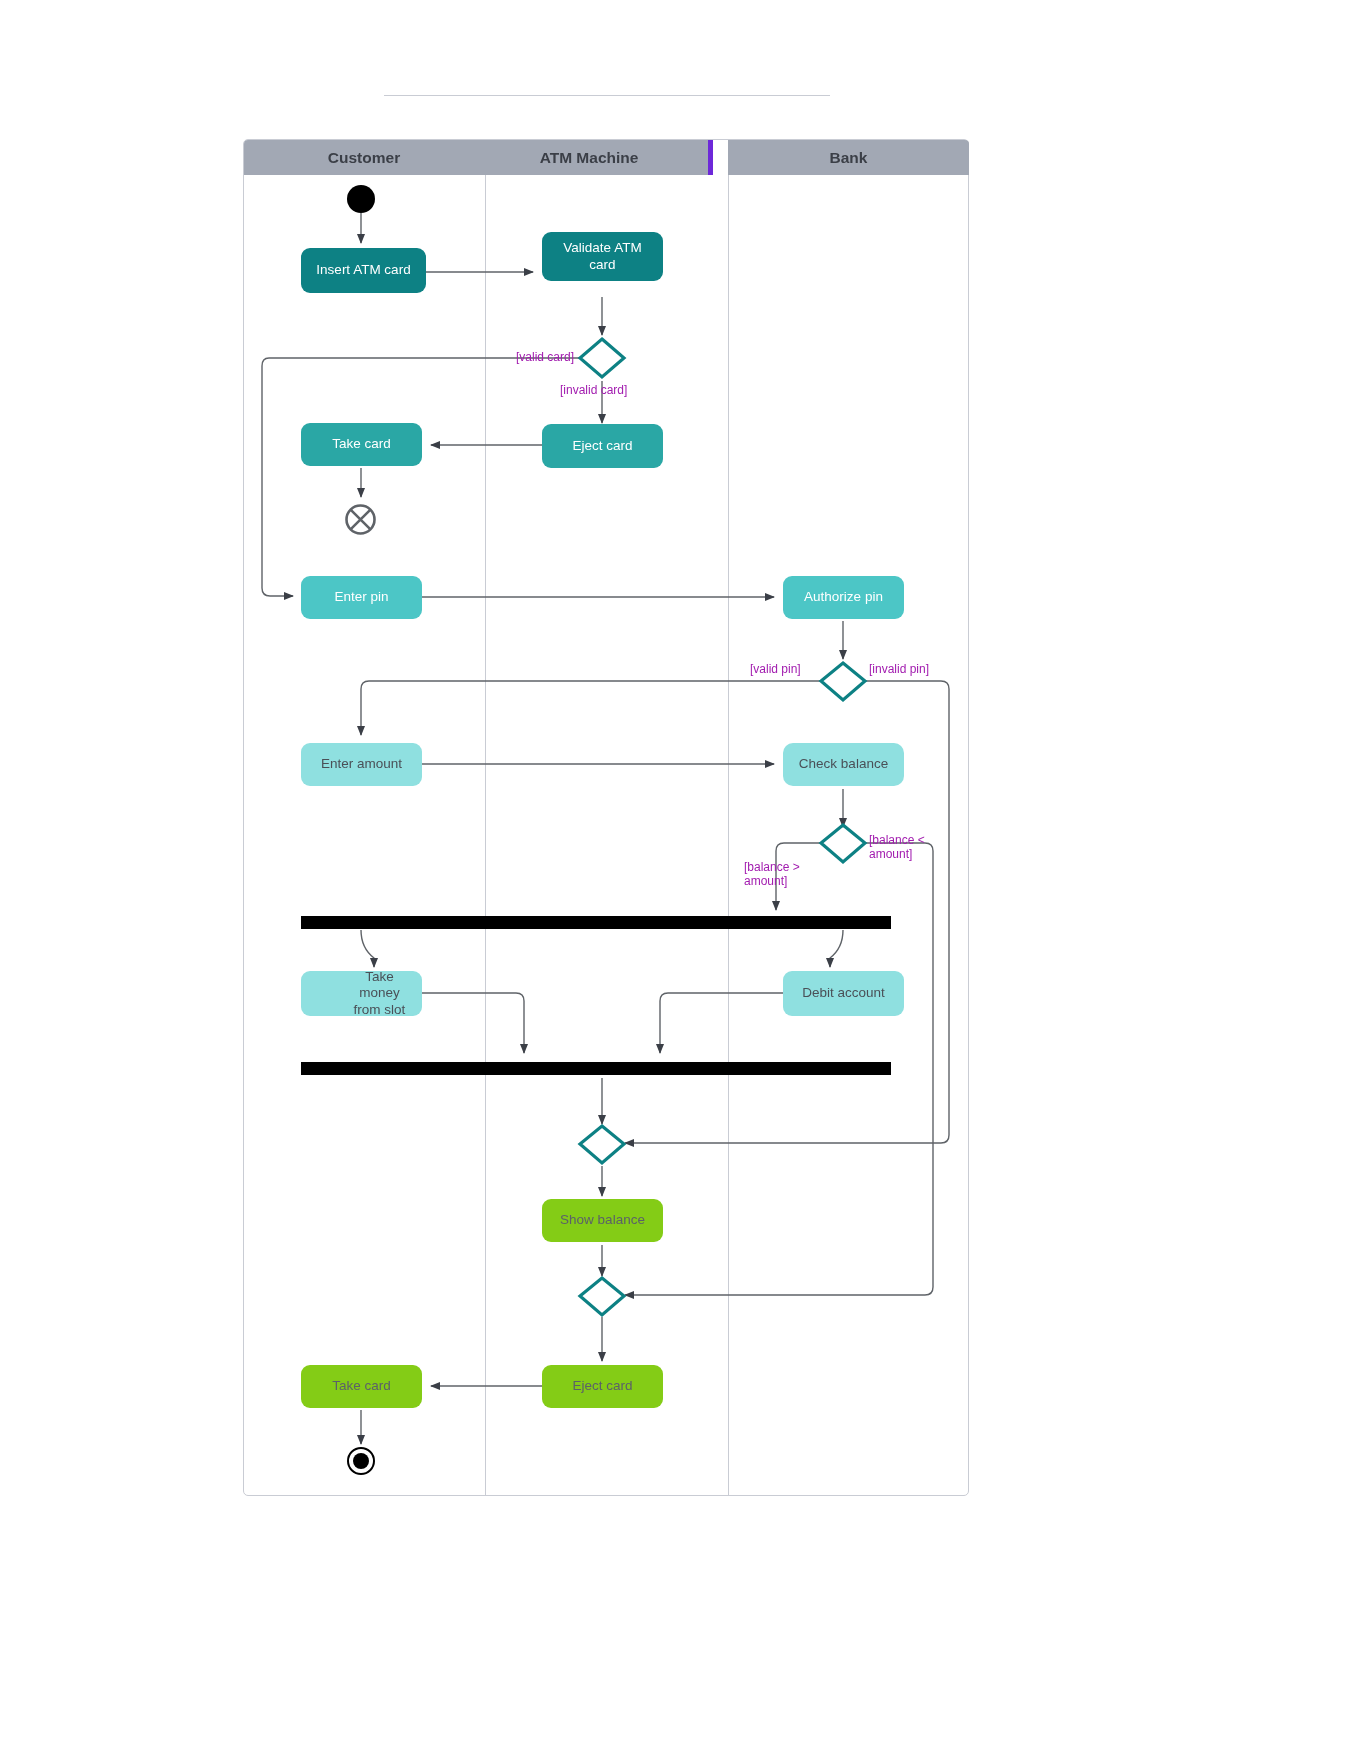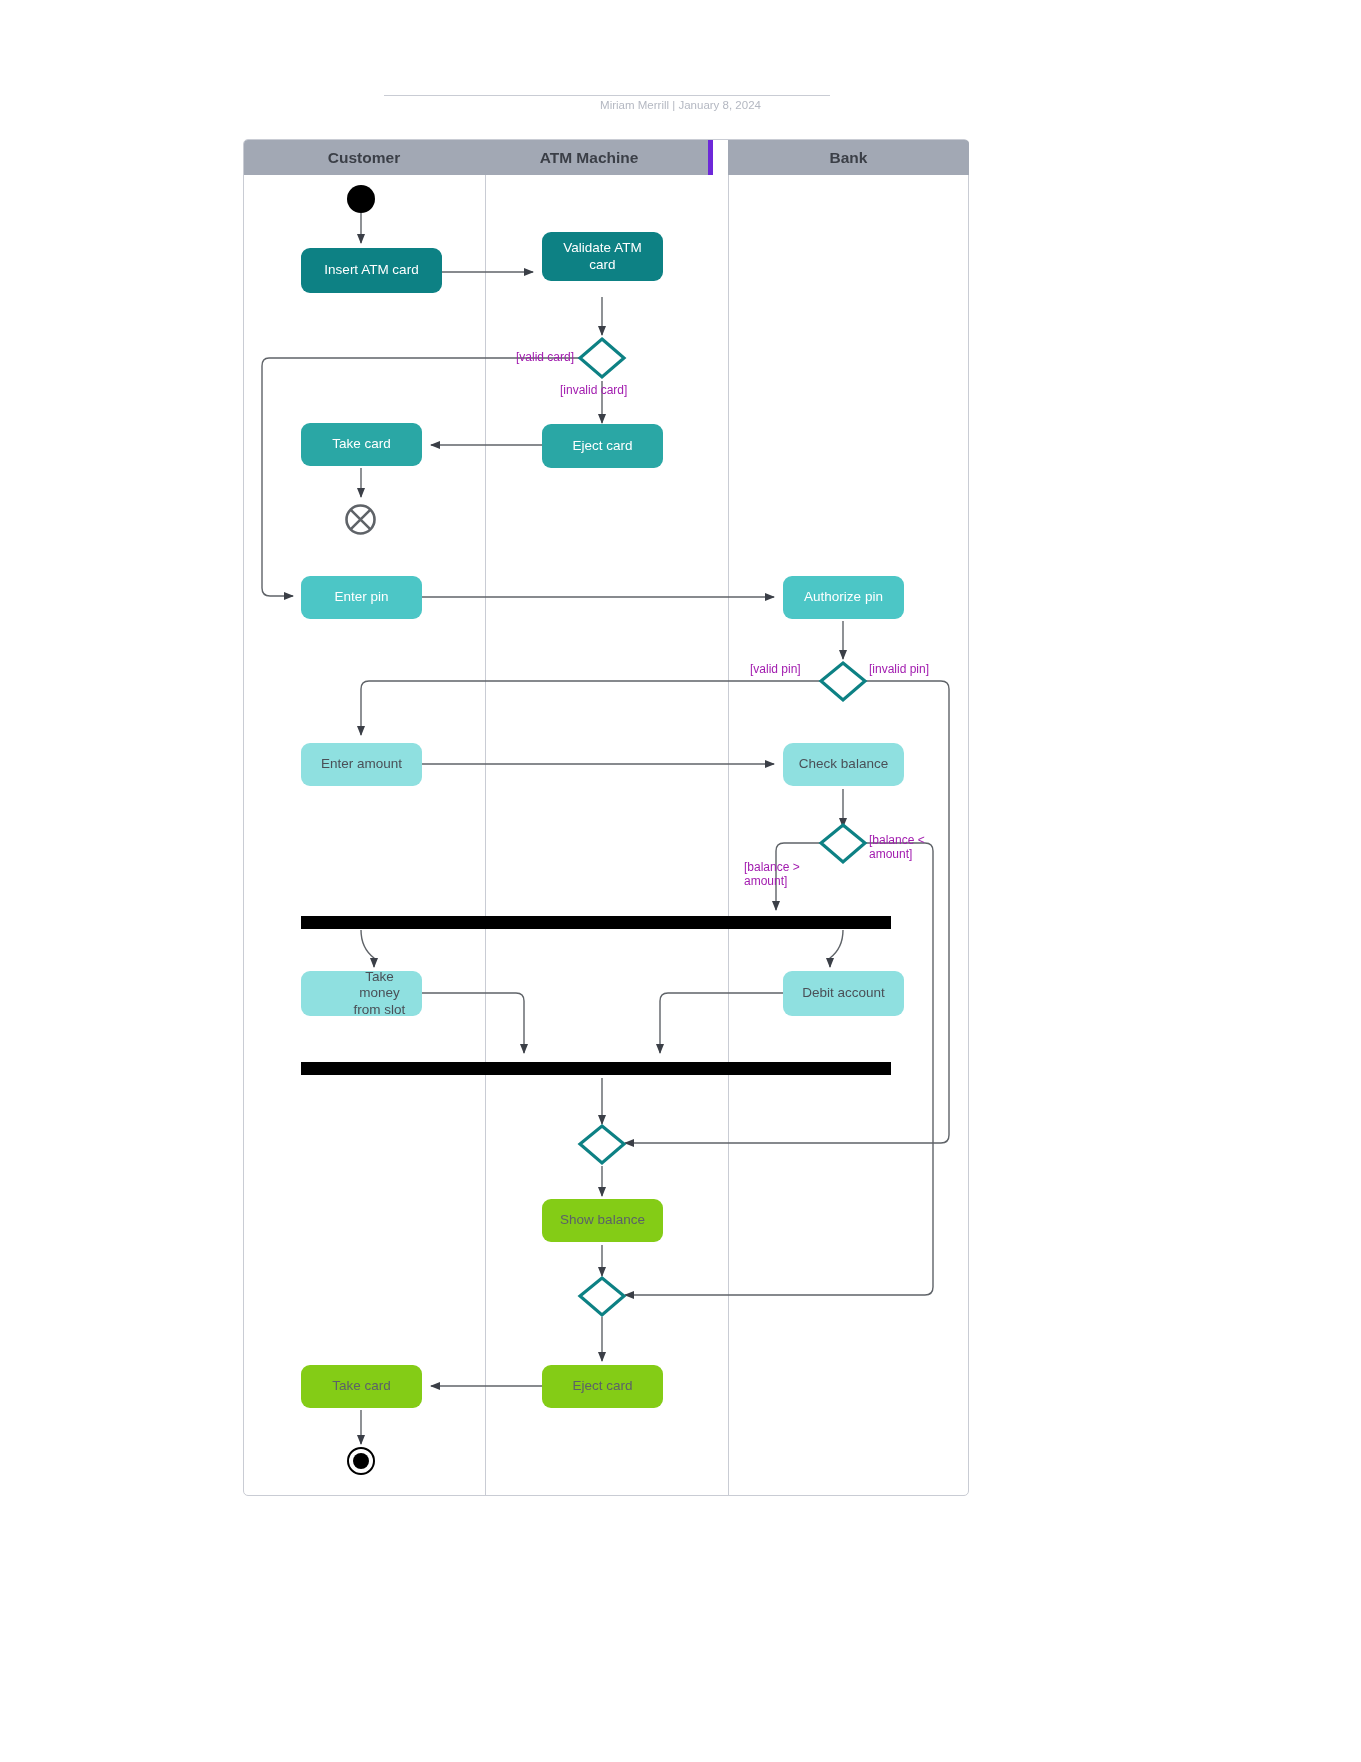--- a/index.html
+++ b/index.html
@@ -44,21 +44,20 @@
   svg.wires{position:absolute;left:0;top:0;width:1361px;height:1762px;overflow:visible;}
   .lbl{position:absolute;font-size:12px;color:#a21caf;text-align:left;line-height:1.2;white-space:nowrap;}
   .lbl.wrap{white-space:normal;}
 </style>
 </head>
 <body>
 
 <div id="stage">
 
   <div class="title-rule"></div>
-  <div class="subtitle">Miriam Merrill  |  January 8, 2024</div>
 
   <div class="lane-wrap">
     <div class="lane-head h1">Customer</div>
     <div class="lane-head h2">ATM Machine</div>
     <div class="lane-head h3">Bank</div>
     <div class="lane-div d1"></div>
     <div class="lane-div d2"></div>
   </div>
 
   <svg class="wires">
@@ -101,21 +100,21 @@
       <path d="M602,339 L624,358 L602,377 L580,358 Z"></path>
       <path d="M843,663 L865,681 L843,700 L821,681 Z"></path>
       <path d="M843,825 L865,843 L843,862 L821,843 Z"></path>
       <path d="M602,1126 L624,1144 L602,1163 L580,1144 Z"></path>
       <path d="M602,1278 L624,1296 L602,1315 L580,1296 Z"></path>
     </g>
   </svg>
 
   <div class="initial" style="left:347px;top:185px;"></div>
 
-  <div class="node t1" style="left:301px;top:248px;width:141px;height:45px;">Insert ATM card</div>
+  <div class="node t1" style="left:301px;top:248px;width:125px;height:45px;">Insert ATM card</div>
 
   <div class="node t1" style="left:542px;top:232px;width:121px;height:49px;">Validate ATM card</div>
 
   <div class="lbl" style="left:516px;top:350px;">[valid card]</div>
   <div class="lbl" style="left:560px;top:383px;">[invalid card]</div>
 
   <div class="node t2" style="left:542px;top:424px;width:121px;height:44px;">Eject card</div>
 
   <div class="node t2" style="left:301px;top:423px;width:121px;height:43px;">Take card</div>
 

